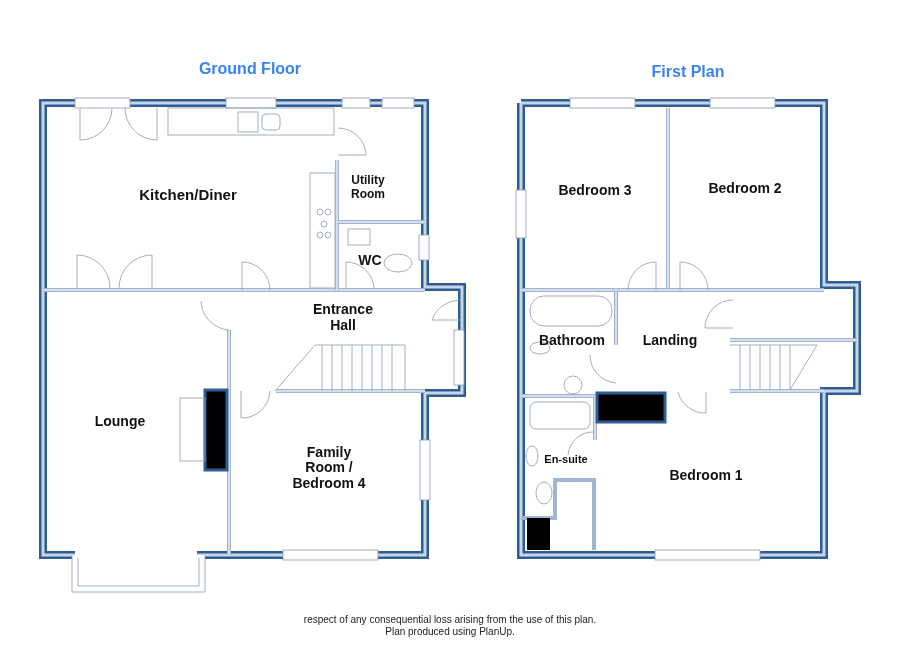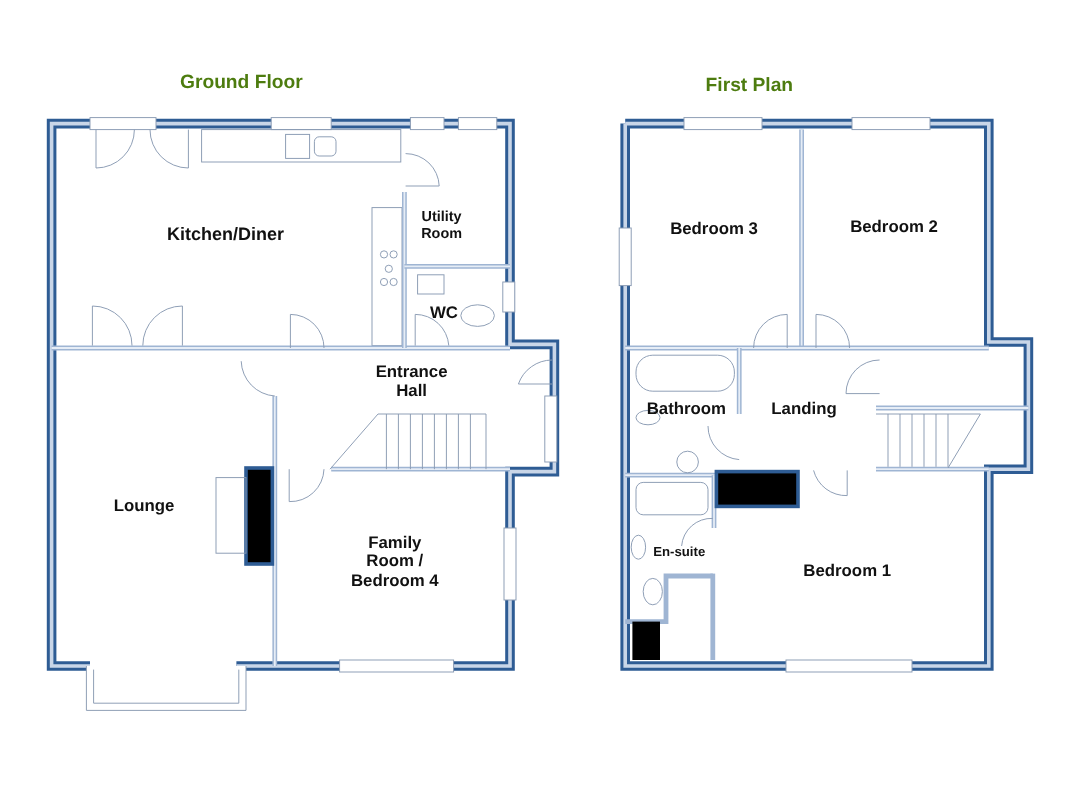--- a/index.html
+++ b/index.html
@@ -1,17 +1,17 @@
 <!DOCTYPE html>
 <html><head>
 <meta charset="utf-8">
 <style>
   html,body{margin:0;padding:0;background:#fff;}
   body{width:900px;height:654px;position:relative;overflow:hidden;font-family:"Liberation Sans",sans-serif;}
-  .title{position:absolute;font-weight:bold;font-size:16px;color:#4d7c0f;text-align:left;}
+  .title{position:absolute;font-weight:bold;font-size:16px;color:#3b82f6;text-align:center;}
   svg{position:absolute;left:0;top:0;}
   .lbl{font-family:"Liberation Sans",sans-serif;font-weight:bold;fill:#111;text-anchor:middle;}
   .footer{position:absolute;left:0;top:614px;width:900px;text-align:center;font-size:10px;color:#222;line-height:12px;}
 </style>
 </head>
 <body>
 
 <div class="title" style="left:150px;top:60px;width:200px;">Ground Floor</div>
 <div class="title" style="left:588px;top:63px;width:200px;">First Plan</div>
 
@@ -170,13 +170,15 @@
     <text class="lbl" font-size="14" x="595" y="195">Bedroom 3</text>
     <text class="lbl" font-size="14" x="745" y="193">Bedroom 2</text>
     <text class="lbl" font-size="14" x="572" y="345">Bathroom</text>
     <text class="lbl" font-size="14" x="670" y="345">Landing</text>
     <text class="lbl" font-size="11" x="566" y="463">En-suite</text>
     <text class="lbl" font-size="14" x="706" y="480">Bedroom 1</text>
   </g>
 </svg>
 
 <div class="footer">
+  <div>respect of any consequential loss arising from the use of this plan.</div>
+  <div>Plan produced using PlanUp.</div>
 </div>
 
 </body></html>

